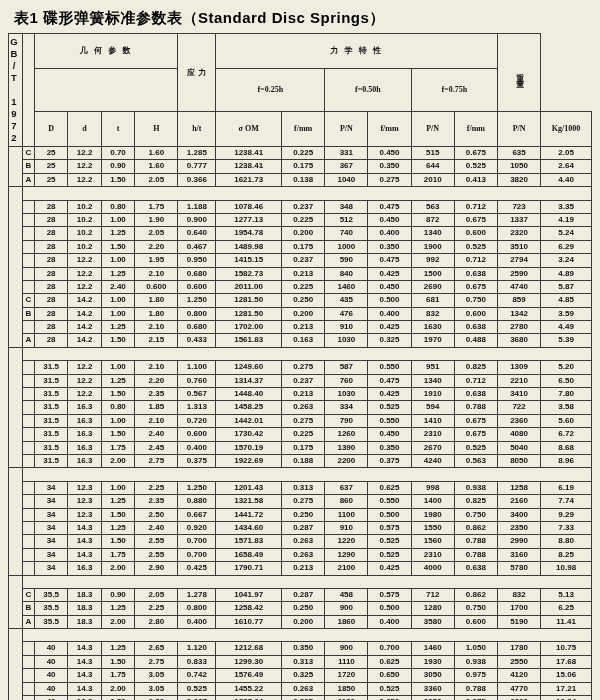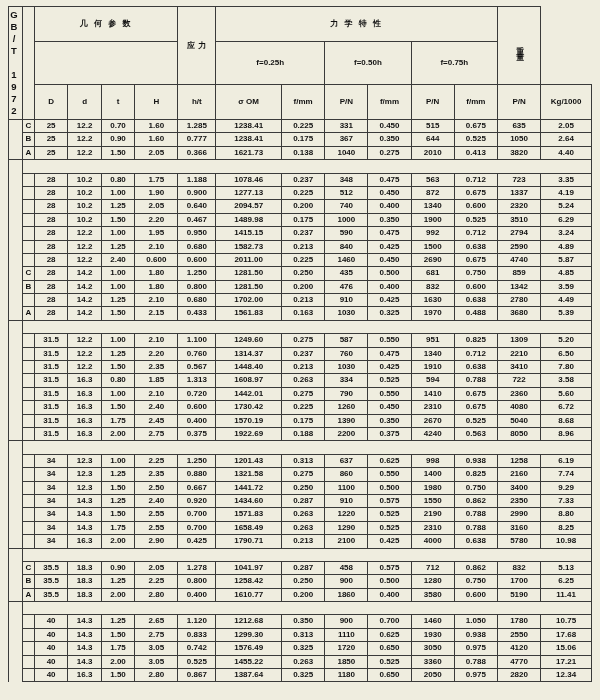--- a/index.html
+++ b/index.html
@@ -50,20 +50,21 @@
     letter-spacing:2px;
   }
   .hdr-sm{
     font-size:9px;
     font-weight:bold;
     letter-spacing:0.5px;
   }
   .sub{
     font-size:8.5px;
     font-weight:bold;
+    font-family:Liberation Serif, serif;
   }
   .vert{
     writing-mode:vertical-rl;
     text-orientation:upright;
     font-size:9.5px;
     letter-spacing:1px;
     font-weight:bold;
     line-height:1;
     white-space:nowrap;
     padding:2px 0;
@@ -87,20 +88,21 @@
   .hdr-row td{height:auto;}
   .weight{
     font-size:8px;
   }
 </style>
 </head>
 <body>
 
 <div class="page">
 
+  <div class="title">表1  碟形弹簧标准参数表（Standard Disc Springs）</div>
 
   <table class="main">
     <colgroup>
       <col style="width:13px">
       <col style="width:11px">
       <col style="width:31px">
       <col style="width:31px">
       <col style="width:31px">
       <col style="width:40px">
       <col style="width:35px">
@@ -239,21 +241,21 @@
           <td class="rowcell weight">4.19</td>
         </tr>
         <tr>
           <td style="border-top: none; border-bottom: none;"></td>
           <td class="cls rowcell"></td>
           <td class="rowcell">28</td>
           <td class="rowcell">10.2</td>
           <td class="rowcell">1.25</td>
           <td class="rowcell">2.05</td>
           <td class="rowcell">0.640</td>
-          <td class="rowcell">2094.57</td>
+          <td class="rowcell">1954.78</td>
           <td class="rowcell">0.200</td>
           <td class="rowcell">740</td>
           <td class="rowcell">0.400</td>
           <td class="rowcell">1340</td>
           <td class="rowcell">0.600</td>
           <td class="rowcell">2320</td>
           <td class="rowcell weight">5.24</td>
         </tr>
         <tr>
           <td style="border-top: none; border-bottom: none;"></td>
@@ -447,21 +449,21 @@
           <td class="rowcell weight">7.80</td>
         </tr>
         <tr>
           <td style="border-top: none; border-bottom: none;"></td>
           <td class="cls rowcell"></td>
           <td class="rowcell">31.5</td>
           <td class="rowcell">16.3</td>
           <td class="rowcell">0.80</td>
           <td class="rowcell">1.85</td>
           <td class="rowcell">1.313</td>
-          <td class="rowcell">1608.97</td>
+          <td class="rowcell">1458.25</td>
           <td class="rowcell">0.263</td>
           <td class="rowcell">334</td>
           <td class="rowcell">0.525</td>
           <td class="rowcell">594</td>
           <td class="rowcell">0.788</td>
           <td class="rowcell">722</td>
           <td class="rowcell weight">3.58</td>
         </tr>
         <tr>
           <td style="border-top: none; border-bottom: none;"></td>
@@ -608,21 +610,21 @@
           <td class="cls rowcell"></td>
           <td class="rowcell">34</td>
           <td class="rowcell">14.3</td>
           <td class="rowcell">1.50</td>
           <td class="rowcell">2.55</td>
           <td class="rowcell">0.700</td>
           <td class="rowcell">1571.83</td>
           <td class="rowcell">0.263</td>
           <td class="rowcell">1220</td>
           <td class="rowcell">0.525</td>
-          <td class="rowcell">2190</td>
+          <td class="rowcell">1560</td>
           <td class="rowcell">0.788</td>
           <td class="rowcell">2990</td>
           <td class="rowcell weight">8.80</td>
         </tr>
         <tr>
           <td style="border-top: none; border-bottom: none;"></td>
           <td class="cls rowcell"></td>
           <td class="rowcell">34</td>
           <td class="rowcell">14.3</td>
           <td class="rowcell">1.75</td>

